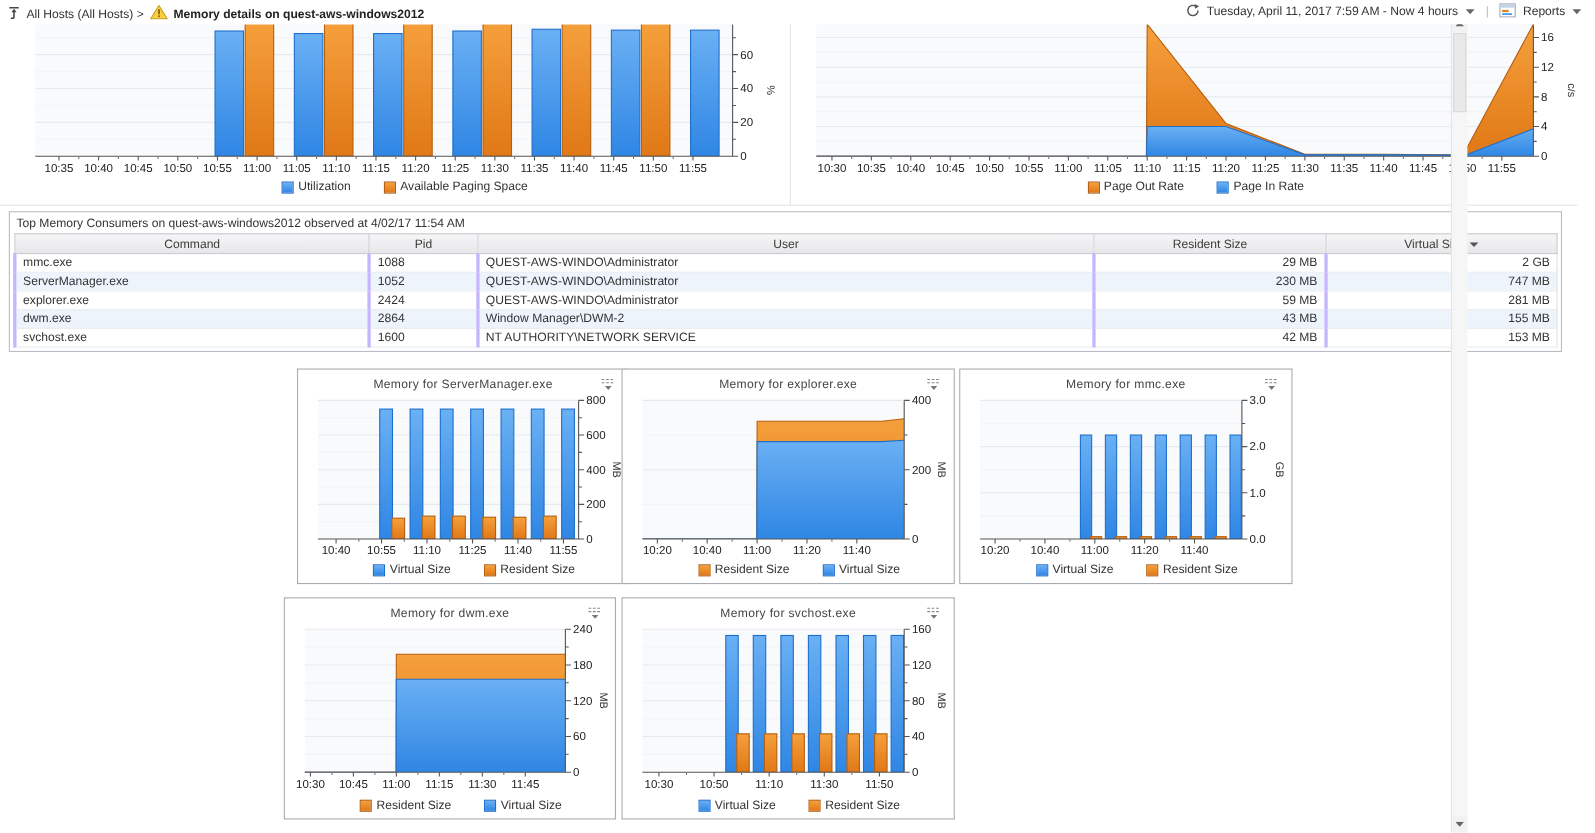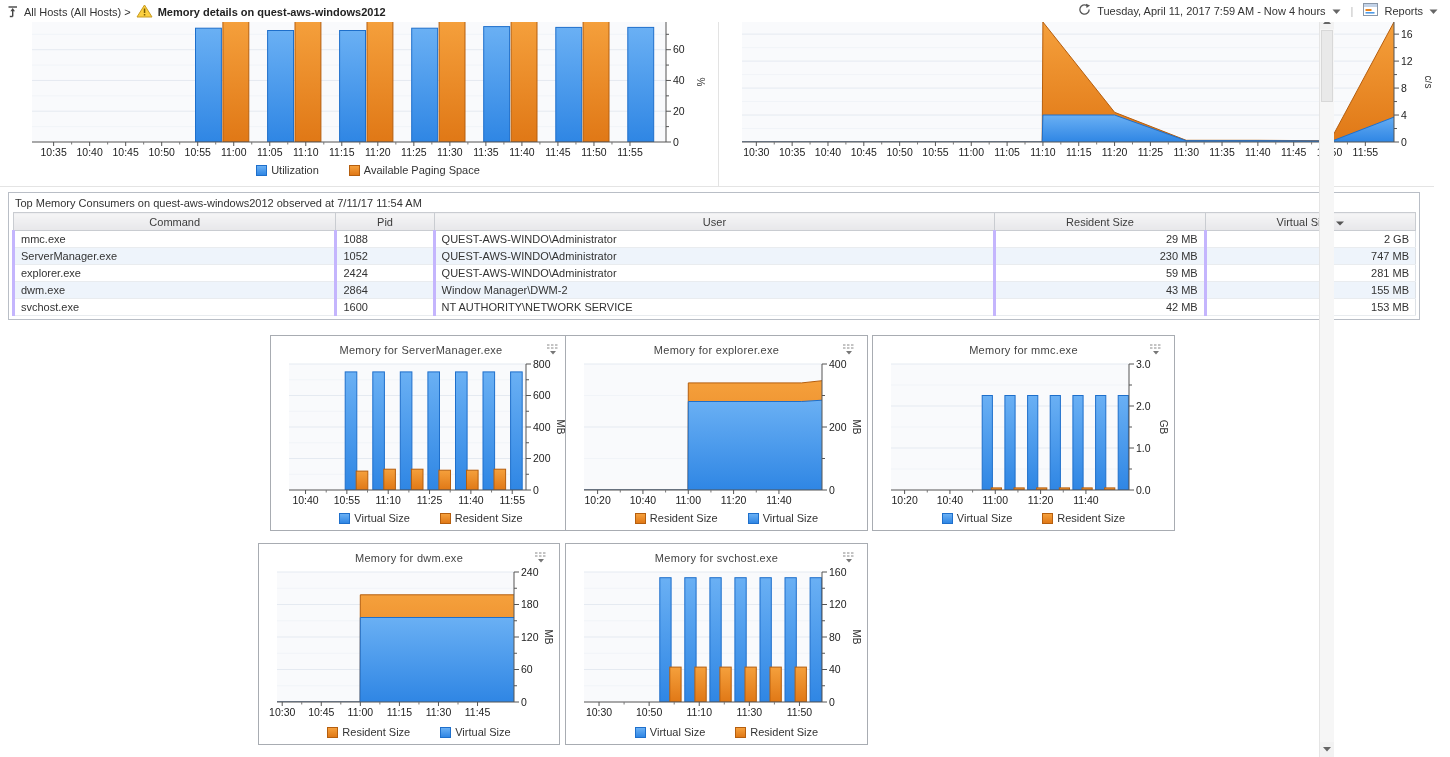--- a/index.html
+++ b/index.html
@@ -311,23 +311,33 @@
         <line x1="553.7802197802198" x2="553.7802197802198" y1="120" y2="122.5" stroke="#777"></line>
         <line x1="571.6923076923077" x2="571.6923076923077" y1="120" y2="124" stroke="#555555"></line>
         <text x="571.6923076923077" y="134" font-size="10.5" fill="#222" text-anchor="middle">11:45</text>
         <line x1="589.6043956043956" x2="589.6043956043956" y1="120" y2="122.5" stroke="#777"></line>
         <line x1="607.5164835164835" x2="607.5164835164835" y1="120" y2="124" stroke="#555555"></line>
         <text x="607.5164835164835" y="134" font-size="10.5" fill="#222" text-anchor="middle">11:50</text>
         <line x1="625.4285714285714" x2="625.4285714285714" y1="120" y2="122.5" stroke="#777"></line>
         <line x1="643.3406593406594" x2="643.3406593406594" y1="120" y2="124" stroke="#555555"></line>
         <text x="643.3406593406594" y="134" font-size="10.5" fill="#222" text-anchor="middle">11:55</text>
       </svg></div>
+  <div class="legend" style="left:722px; top:162px; width:710px;">
+      <span class="legend-item">
+        <span class="swatch" style="background:linear-gradient(#F5A03C,#E07816);border-color:#B55E0E"></span>
+        <span>Page Out Rate</span>
+      </span>
+      <span class="legend-item">
+        <span class="swatch" style="background:linear-gradient(#6AB0F4,#2F86E4);border-color:#1E6FCB"></span>
+        <span>Page In Rate</span>
+      </span>
+    </div>
 
   <div class="table-panel">
-    <div class="table-title">Top Memory Consumers on quest-aws-windows2012 observed at 7/11/17 11:54 AM</div>
+    <div class="table-title">Top Memory Consumers on quest-aws-windows2012 observed at 4/02/17 11:54 AM</div>
     <table class="consumers">
       <thead>
           <tr id="consumers-head">
             <th style="width: 23%;">Command</th>
             <th style="width: 7%;">Pid</th>
             <th style="width: 40%;">User</th>
             <th style="width: 15%;">Resident Size</th>
             <th style="width: 15%;">Virtual Size<span class="sort-arrow"><svg width="8" height="5" viewBox="0 0 8 5">
                   <path d="M0 0.5 H8 L4 4.5 Z" fill="#555"></path>
                 </svg></span></th>

